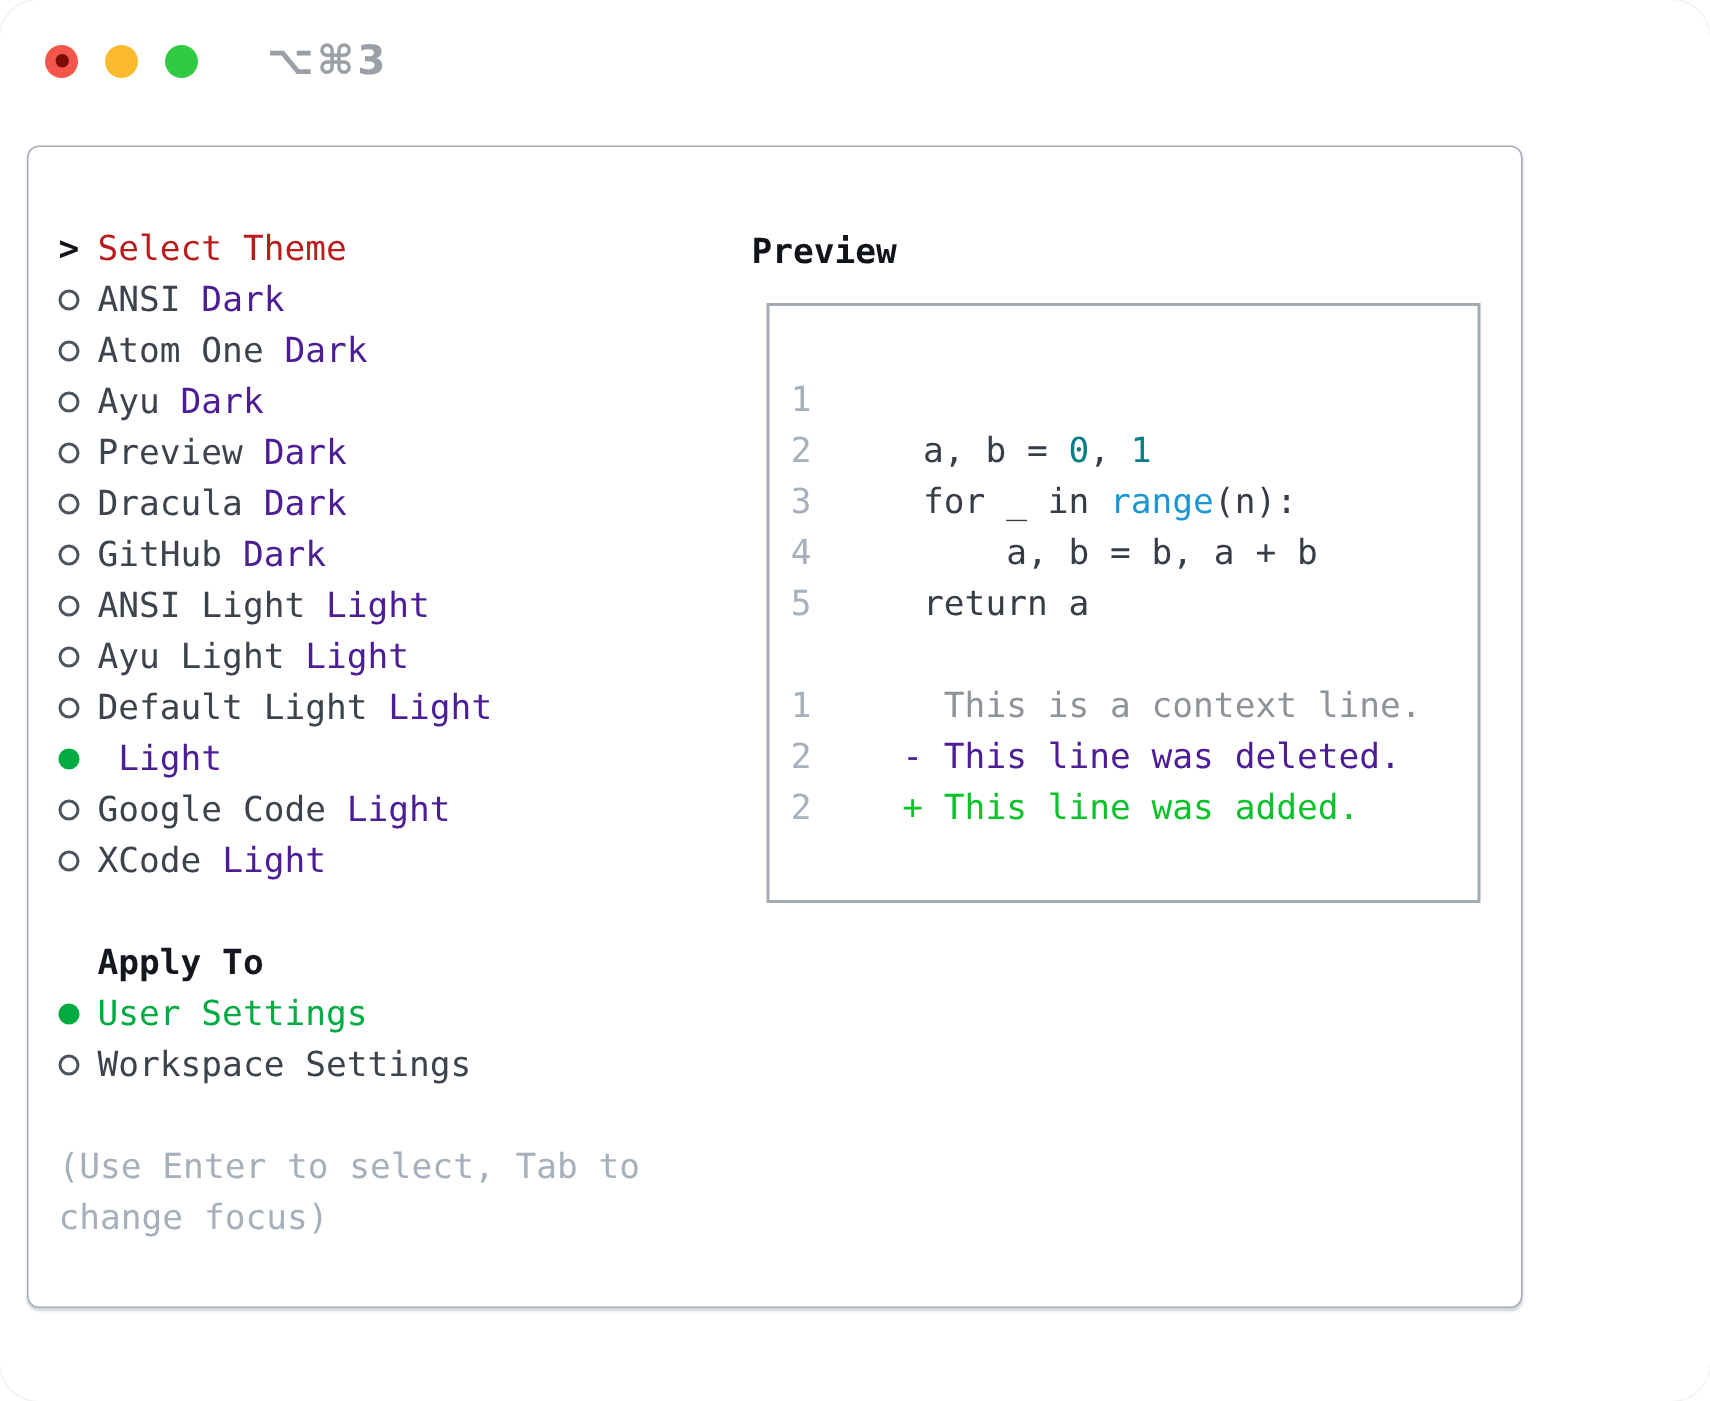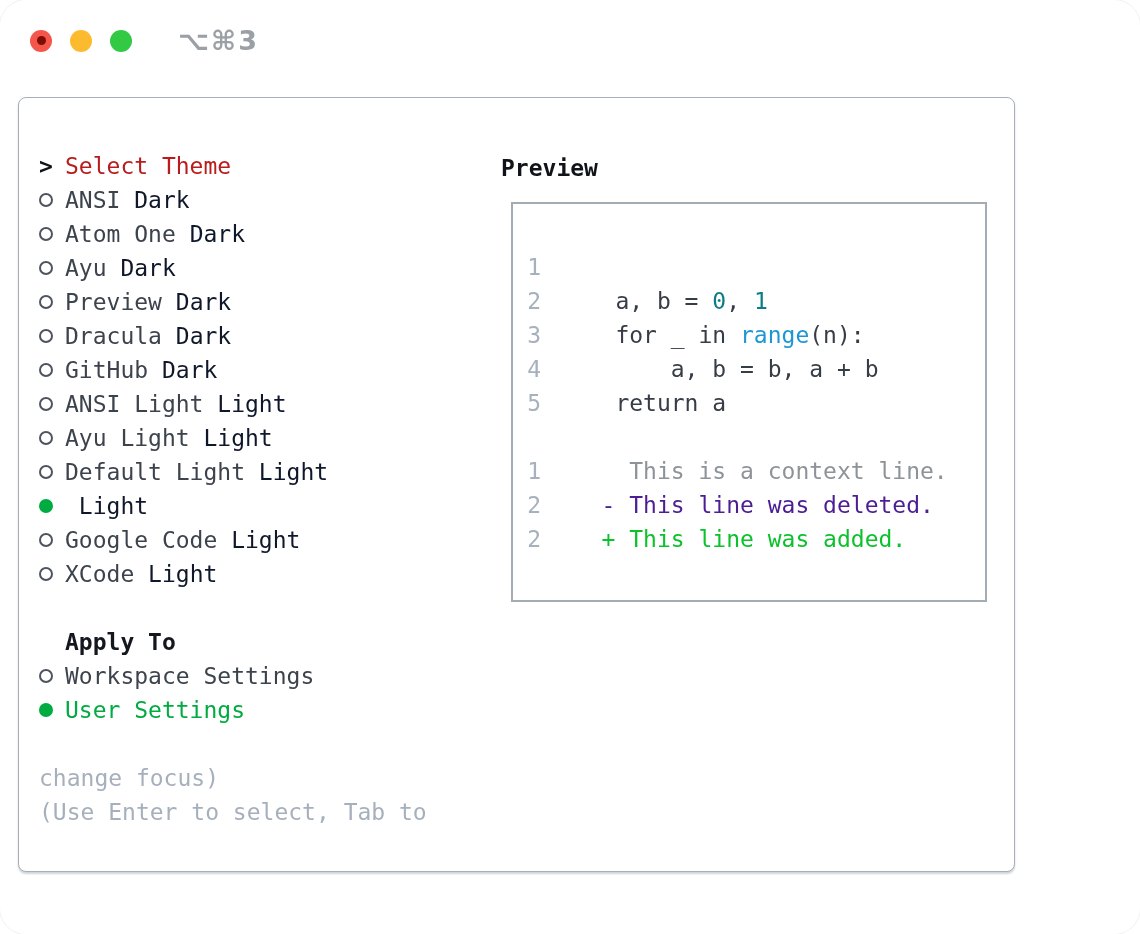--- a/index.html
+++ b/index.html
@@ -30,21 +30,21 @@
   }
   .left-col{position:absolute;left:20px;top:51px;}
   .row{height:34px;display:flex;align-items:center;font-size:23px;color:#3d434d;white-space:pre;}
   .spacer{height:34px;}
   .marker{width:26px;display:flex;align-items:center;flex:none;}
   .prompt{font-weight:bold;color:#101419;}
   .header-row .label{font-weight:normal;color:#b91c1c;}
   .circle{width:14px;height:14px;border:2px solid #4d545e;border-radius:50%;box-sizing:border-box;background:transparent;}
   .circle.filled{background:#00ab41;border-color:#00ab41;}
   .theme-row.selected .label{color:#00ab41;}
-  .tag{color:#0f172a;text-align:right;}
+  .tag{color:#4c1d95;text-align:right;}
   .apply-header .label{font-weight:600;color:#14181e;text-align:center;}
   .apply-row.selected .label{color:#00ab41;}
   .hint-row{height:34px;display:flex;align-items:center;font-size:23px;color:#a6b0bc;white-space:pre;}
   
   .preview-title{
     position:absolute;left:482px;top:53px;height:34px;display:flex;align-items:center;
     font-size:23px;font-weight:bold;color:#101419;
   }
   .preview-box{
     position:absolute;left:492px;top:104px;width:476px;height:400px;
@@ -99,29 +99,29 @@
         </div>
 
       <div class="spacer"></div>
 
       <div class="row apply-header">
         <span class="marker"></span>
         <span class="label">Apply To</span>
       </div>
 
       <div id="apply-list">
+          <div class="row apply-row selected"><span class="marker"><span class="circle filled"></span></span><span class="label">User Settings</span></div>
           <div class="row apply-row"><span class="marker"><span class="circle"></span></span><span class="label">Workspace Settings</span></div>
-          <div class="row apply-row selected"><span class="marker"><span class="circle filled"></span></span><span class="label">User Settings</span></div>
         </div>
 
       <div class="spacer"></div>
 
       <div id="hint-lines">
+          <div class="hint-row">(Use Enter to select, Tab to</div>
           <div class="hint-row">change focus)</div>
-          <div class="hint-row">(Use Enter to select, Tab to</div>
         </div>
     </div>
 
     <div class="preview-title">Preview</div>
 
     <div class="preview-box">
       <div class="code-lines" id="code-lines">
           <div class="code-row"><span class="lineno">1</span></div>
           <div class="code-row"><span class="lineno">2</span><span class="content"><span class="seg-code">    a, b = </span><span class="seg-num">0</span><span class="seg-code">, </span><span class="seg-num">1</span></span></div>
           <div class="code-row"><span class="lineno">3</span><span class="content"><span class="seg-code">    for _ in </span><span class="seg-builtin">range</span><span class="seg-code">(n):</span></span></div>

